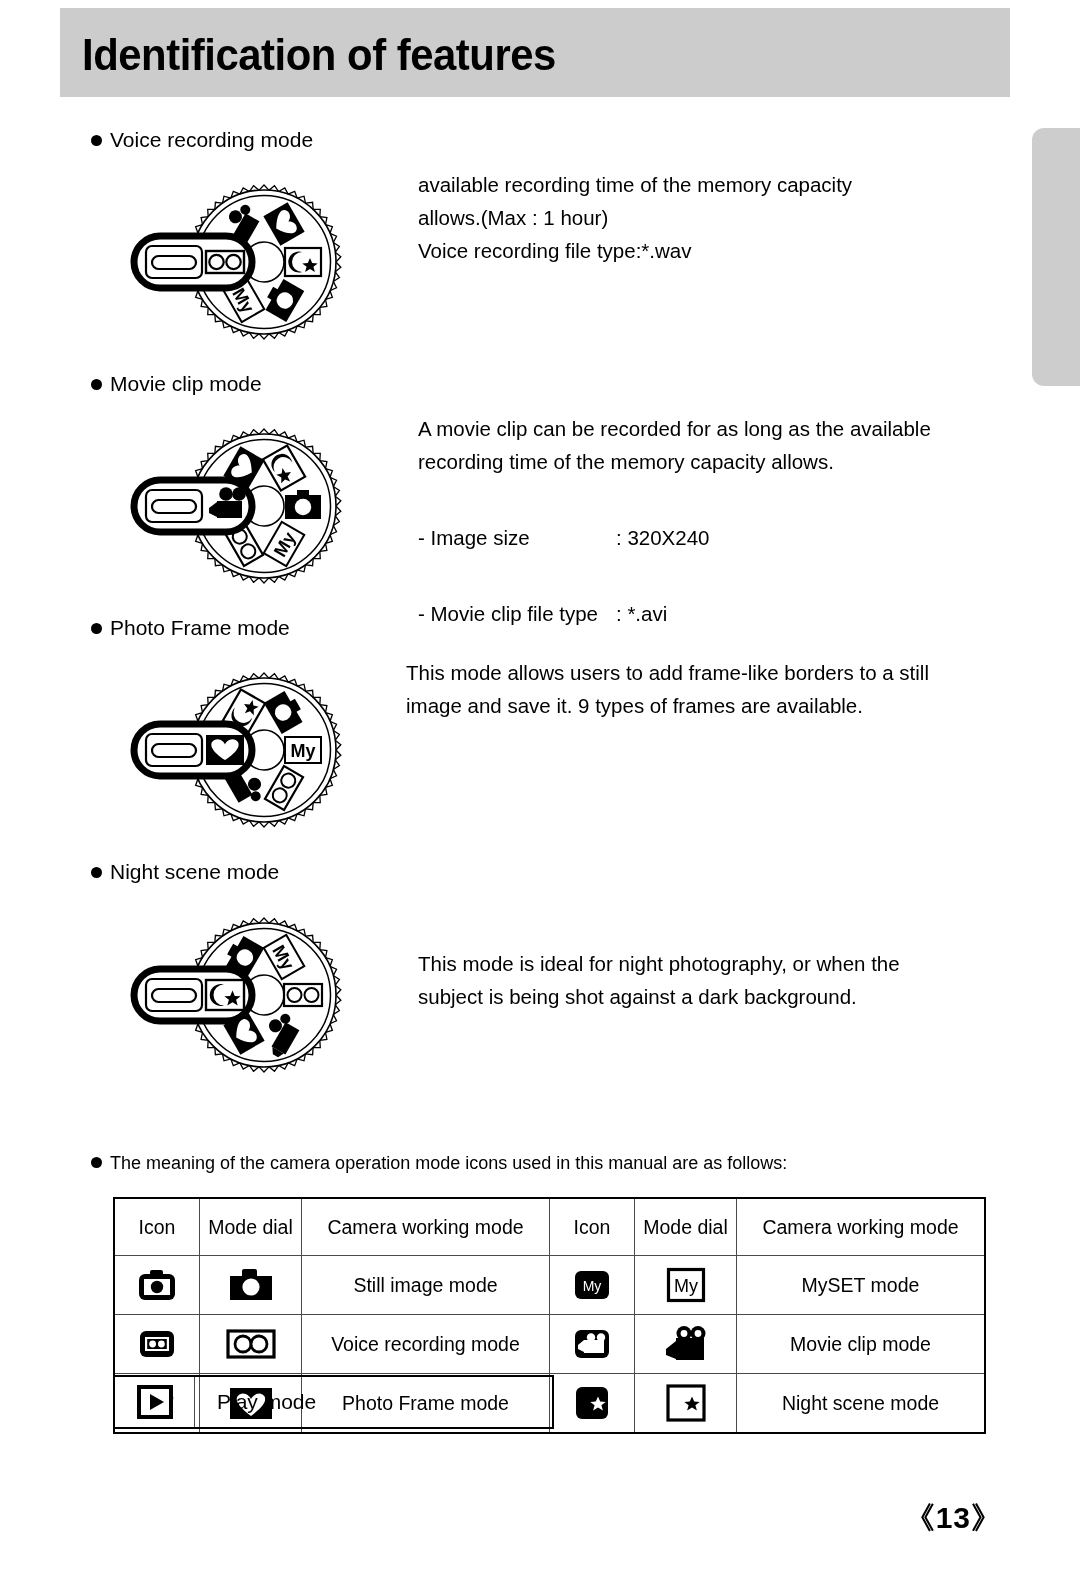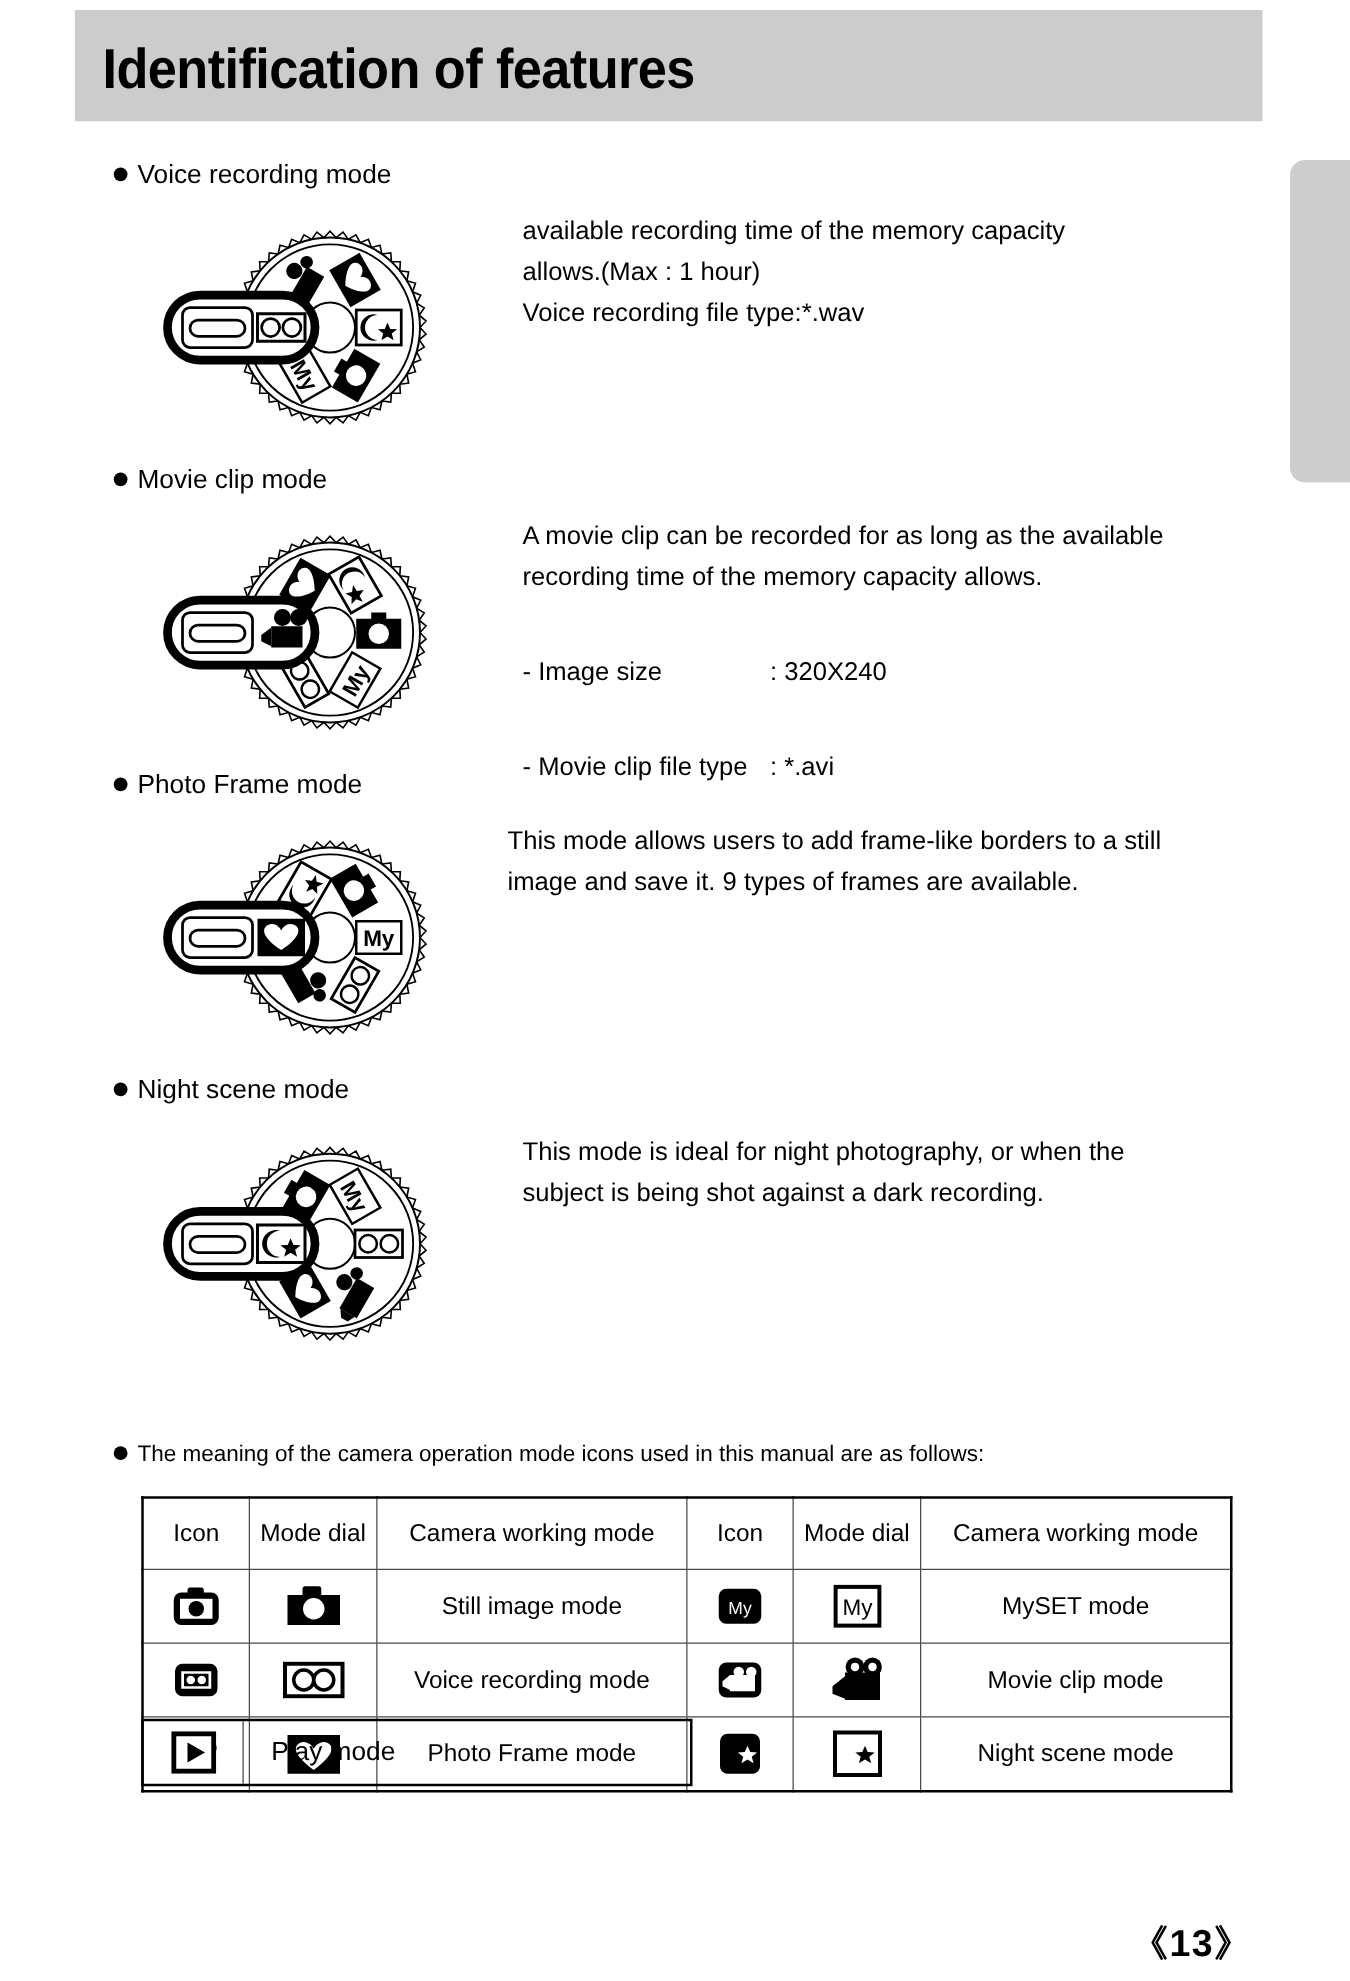--- a/index.html
+++ b/index.html
@@ -151,21 +151,20 @@
 
   #page-number {
     position: absolute;
     left: 0;
     top: 1498px;
     width: 1002px;
     text-align: right;
     font-size: 30px;
     font-weight: bold;
     letter-spacing: 1px;
-    margin-top: 37px;
   }
 </style>
 </head>
 <body>
 
 <div id="header-band"></div>
 <div id="page-title">Identification of features</div>
 
 <div id="side-tab"></div>
 
@@ -436,23 +435,23 @@
       </g>
 
       <g transform="translate(113,90)">
         <rect x="-19" y="-15" width="38" height="30" fill="#fff" stroke="#000" stroke-width="2.4"></rect>
         <path d="M-1 -10.5 A11 11 0 1 0 -1 10.5 A9 9 0 1 1 -1 -10.5 Z" fill="#000"></path>
         <path d="M7.5 -4.5 L9.8 0.9 L15.6 1.2 L11.1 4.8 L12.7 10.4 L7.5 7.2 L2.3 10.4 L3.9 4.8 L-0.6 1.2 L5.2 0.9 Z" fill="#000"></path>
       </g>
     </svg>
   </div>
 
-  <div class="sec-body" style="left:418px; top:905px;">
+  <div class="sec-body" style="left:418px; top:947px;">
     <span class="ln">This mode is ideal for night photography, or when the</span>
-    <span class="ln">subject is being shot against a dark recording.</span>
+    <span class="ln">subject is being shot against a dark background.</span>
   </div>
 </div>
 
 <div id="legend-intro">
   <span class="bullet"></span><span>The meaning of the camera operation mode icons used in this manual are as follows:</span>
 </div>
 
 <table id="legend-table">
   <thead>
     <tr>

